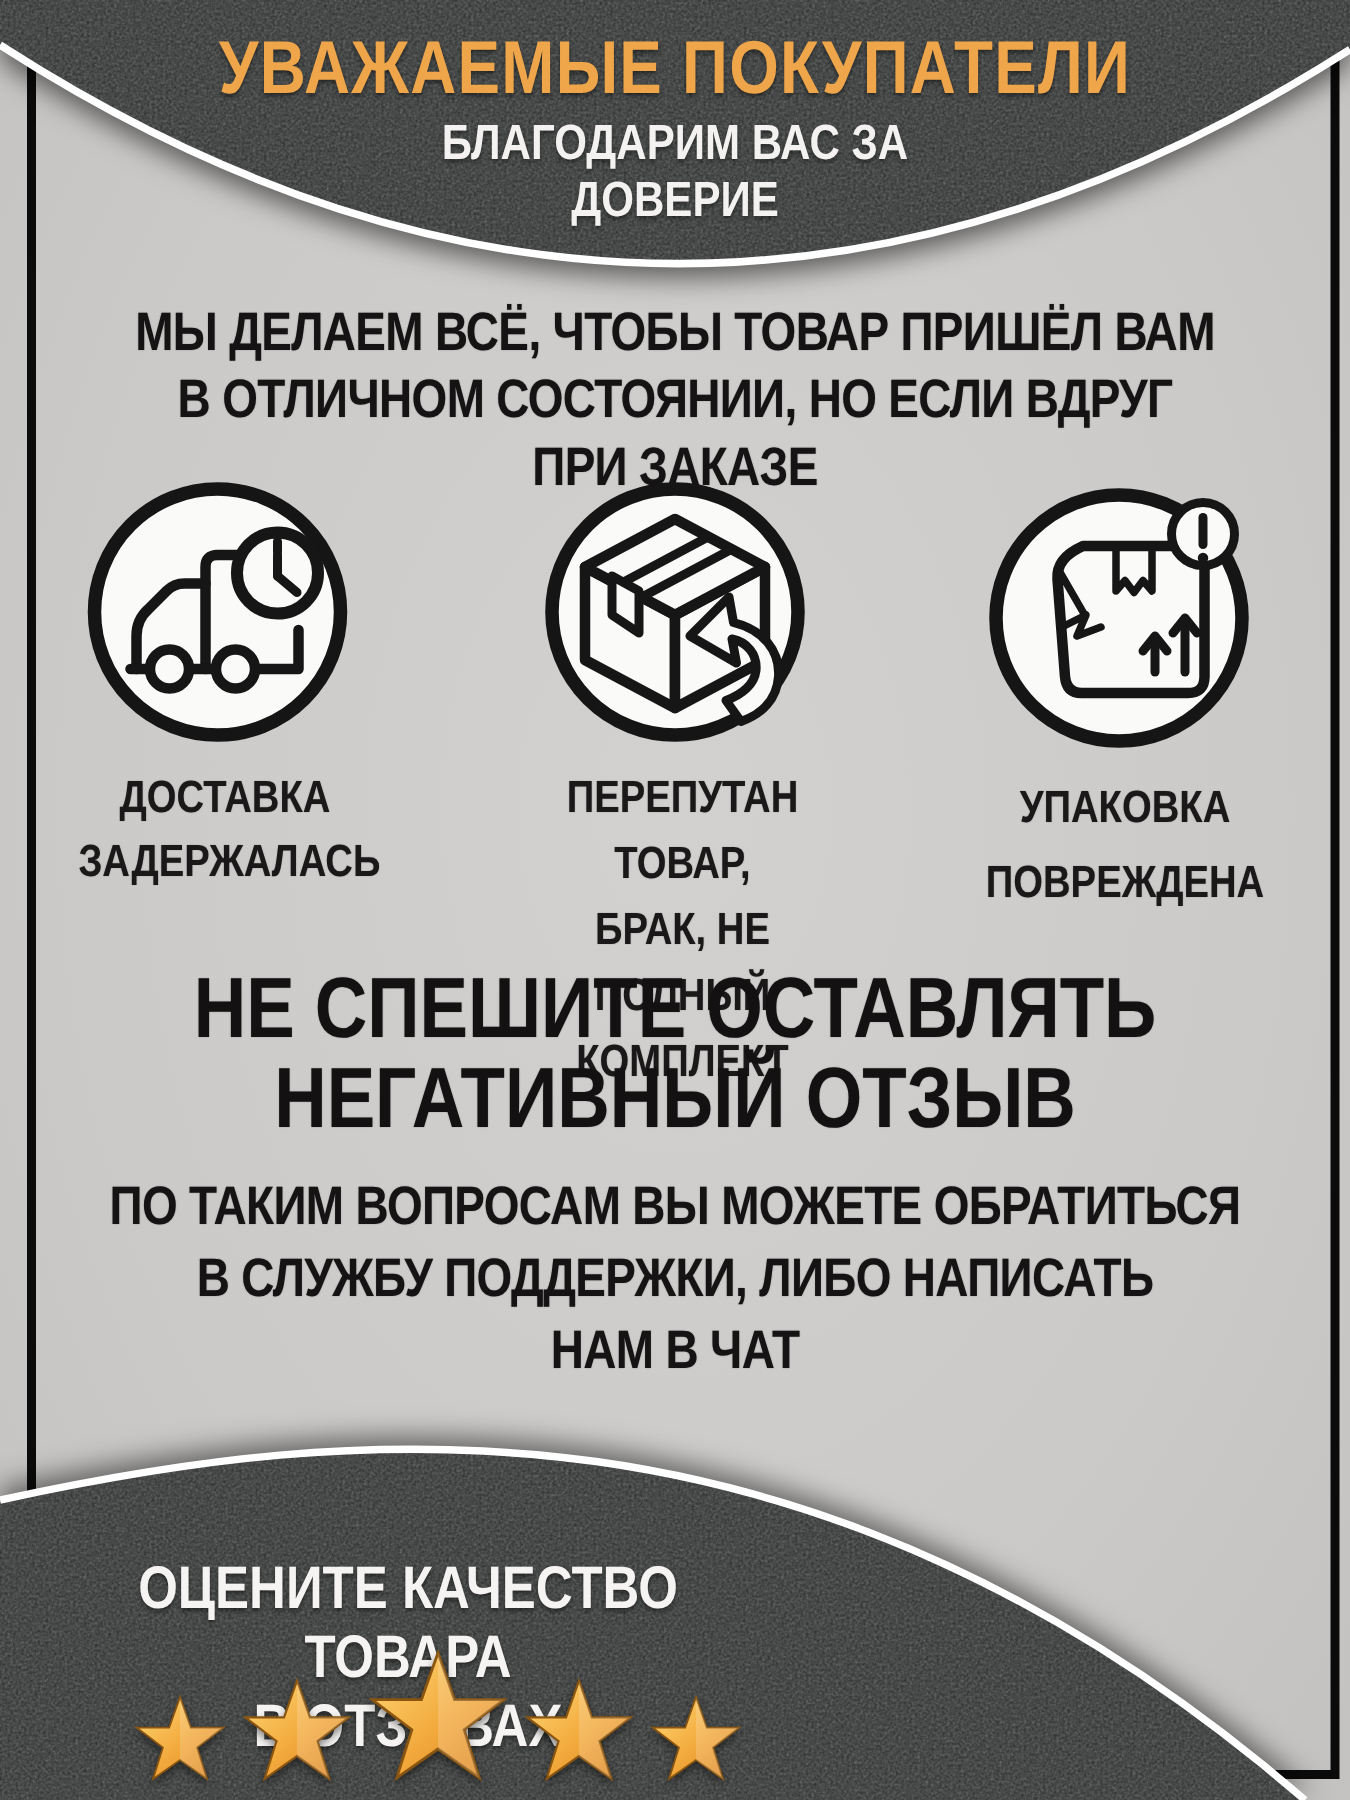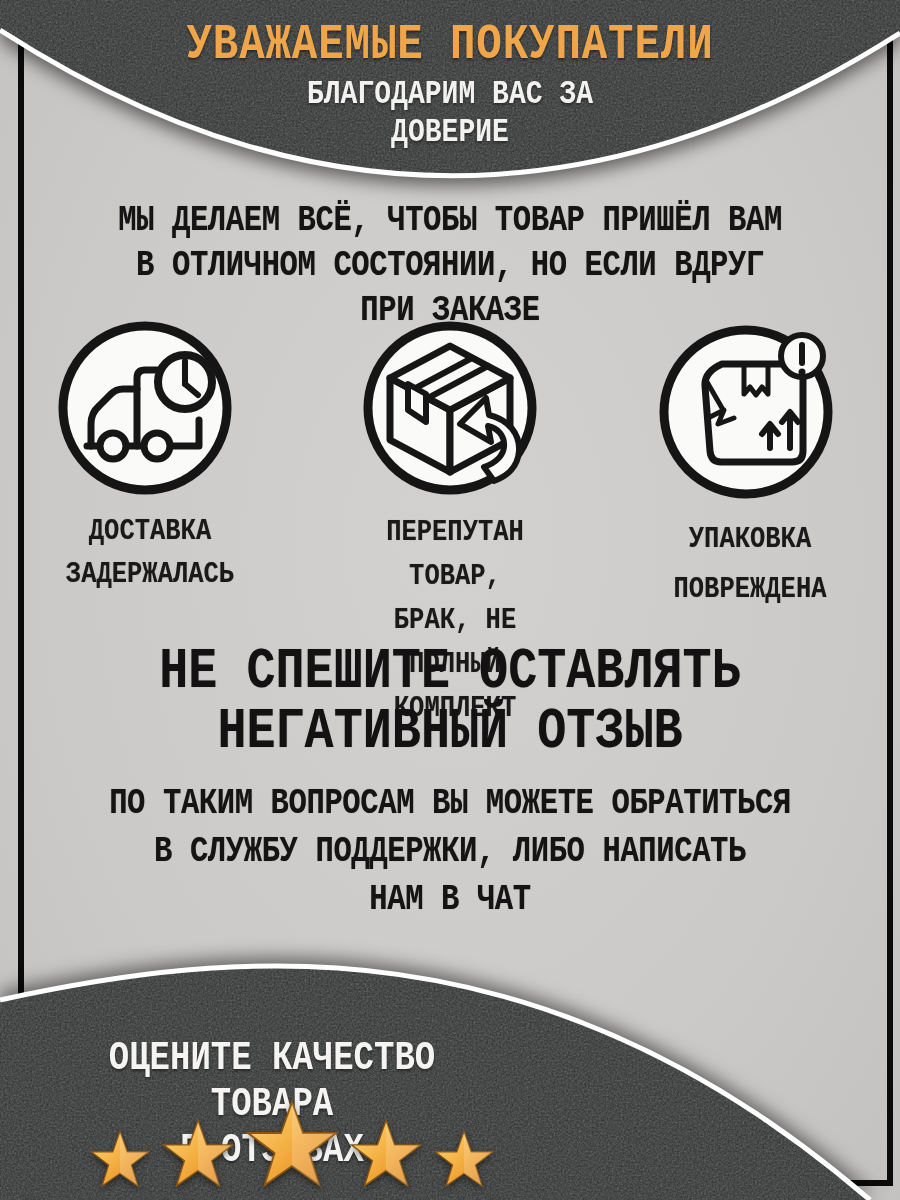--- a/index.html
+++ b/index.html
@@ -1,19 +1,19 @@
 <!DOCTYPE html>
 <html><head>
 <meta charset="utf-8">
 <style>
   html,body{margin:0;padding:0;background:#9a9a98;}
   .poster{
     position:relative;width:900px;height:1200px;overflow:hidden;
     background:radial-gradient(ellipse at 50% 45%, #d2d1cf 0%, #cccbc9 55%, #c3c2c0 100%);
-    font-family:Liberation Mono, monospace;
+    font-family:Liberation Sans, sans-serif;
   }
   .frame{position:absolute;left:18px;right:7px;top:12px;bottom:14px;border:6px solid #0b0b0b;}
   svg.panel{position:absolute;left:0;width:900px;}
   .hdr-svg{top:0;height:260px;filter:drop-shadow(0 7px 9px rgba(0,0,0,.55));}
   .ftr-svg{top:960px;height:240px;filter:drop-shadow(0 -6px 9px rgba(0,0,0,.5));}
   .txt{position:absolute;left:0;right:0;text-align:center;font-weight:bold;transform:scaleX(.85);transform-origin:50% 50%;}
   .gold{top:16px;font-size:50px;color:#efa64a;letter-spacing:1px;text-shadow:0 2px 3px rgba(0,0,0,.45);}
   .sub1{top:76px;font-size:33px;color:#f3f2f0;text-shadow:0 2px 3px rgba(0,0,0,.4);}
   .sub2{top:114px;font-size:33px;color:#f3f2f0;text-shadow:0 2px 3px rgba(0,0,0,.4);}
   .intro{top:198px;font-size:36px;line-height:45px;color:#151313;letter-spacing:-.5px;text-shadow:0 0 1px rgba(0,0,0,.35);}

